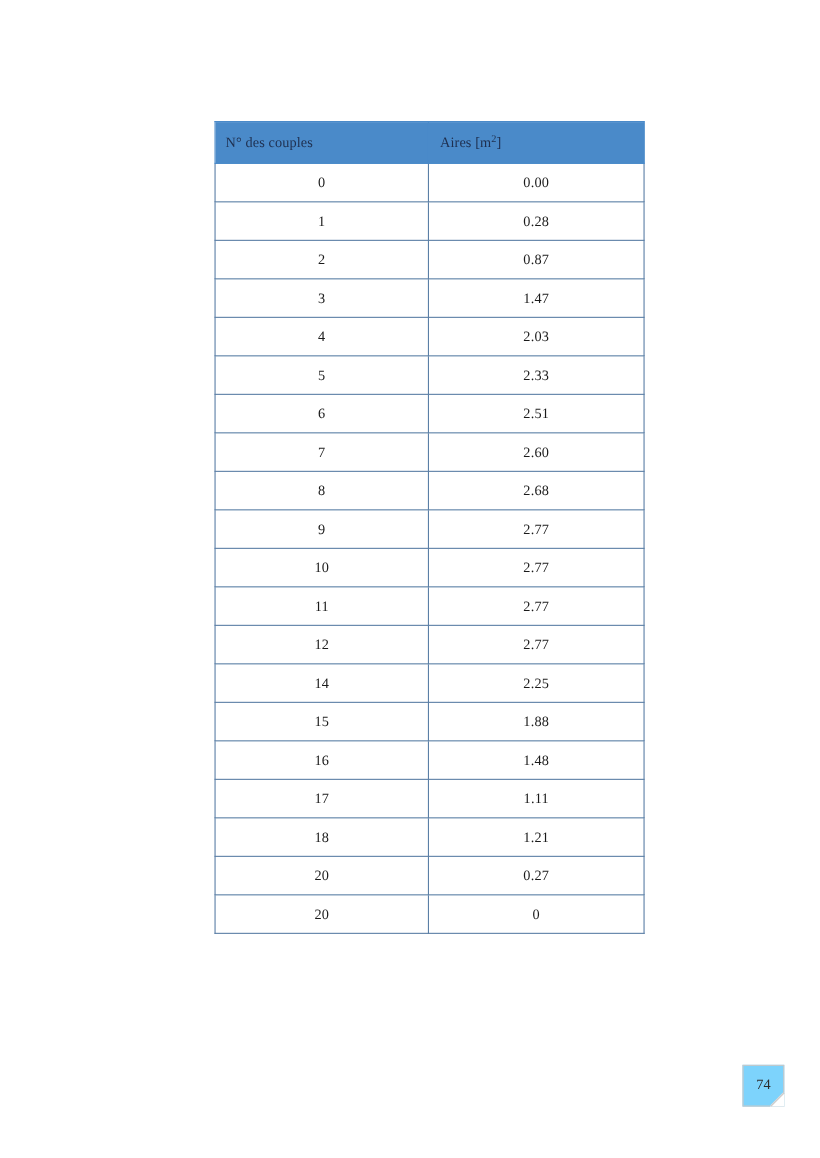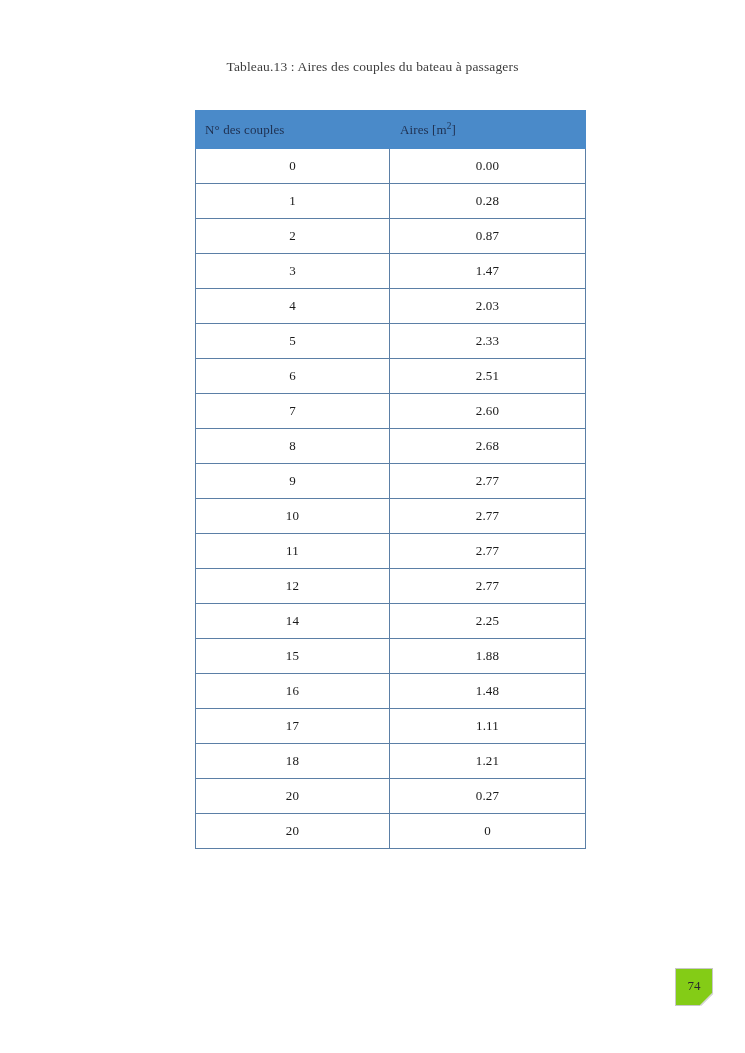--- a/index.html
+++ b/index.html
@@ -93,21 +93,21 @@
   }
 
   
   .page-number-badge {
     position: absolute;
     left: 675px;
     top: 968px;
     width: 38px;
     height: 38px;
     border: 1px solid #c8c8c8;
-    background: #84cc16;
+    background: #7dd3fc;
     box-sizing: border-box;
   }
   .page-number-badge .pn-text {
     position: absolute;
     left: 0; right: 0; top: 9px;
     text-align: center;
     font-family: "Liberation Serif", "DejaVu Serif", serif;
     font-size: 13px;
     color: #2b2b2b;
   }
@@ -139,21 +139,20 @@
     background: #c8c8c8;
     transform: rotate(-45deg);
     transform-origin: right center;
   }
 </style>
 </head>
 <body>
 
 <div class="page">
 
-  <div class="table-caption">Tableau.13 : Aires des couples du bateau à passagers</div>
 
   <div class="table-wrap">
     <table class="data-table">
       <colgroup>
         <col class="col-num">
         <col class="col-area">
       </colgroup>
       <thead>
         <tr>
           <th class="th-num">N° des couples</th>

